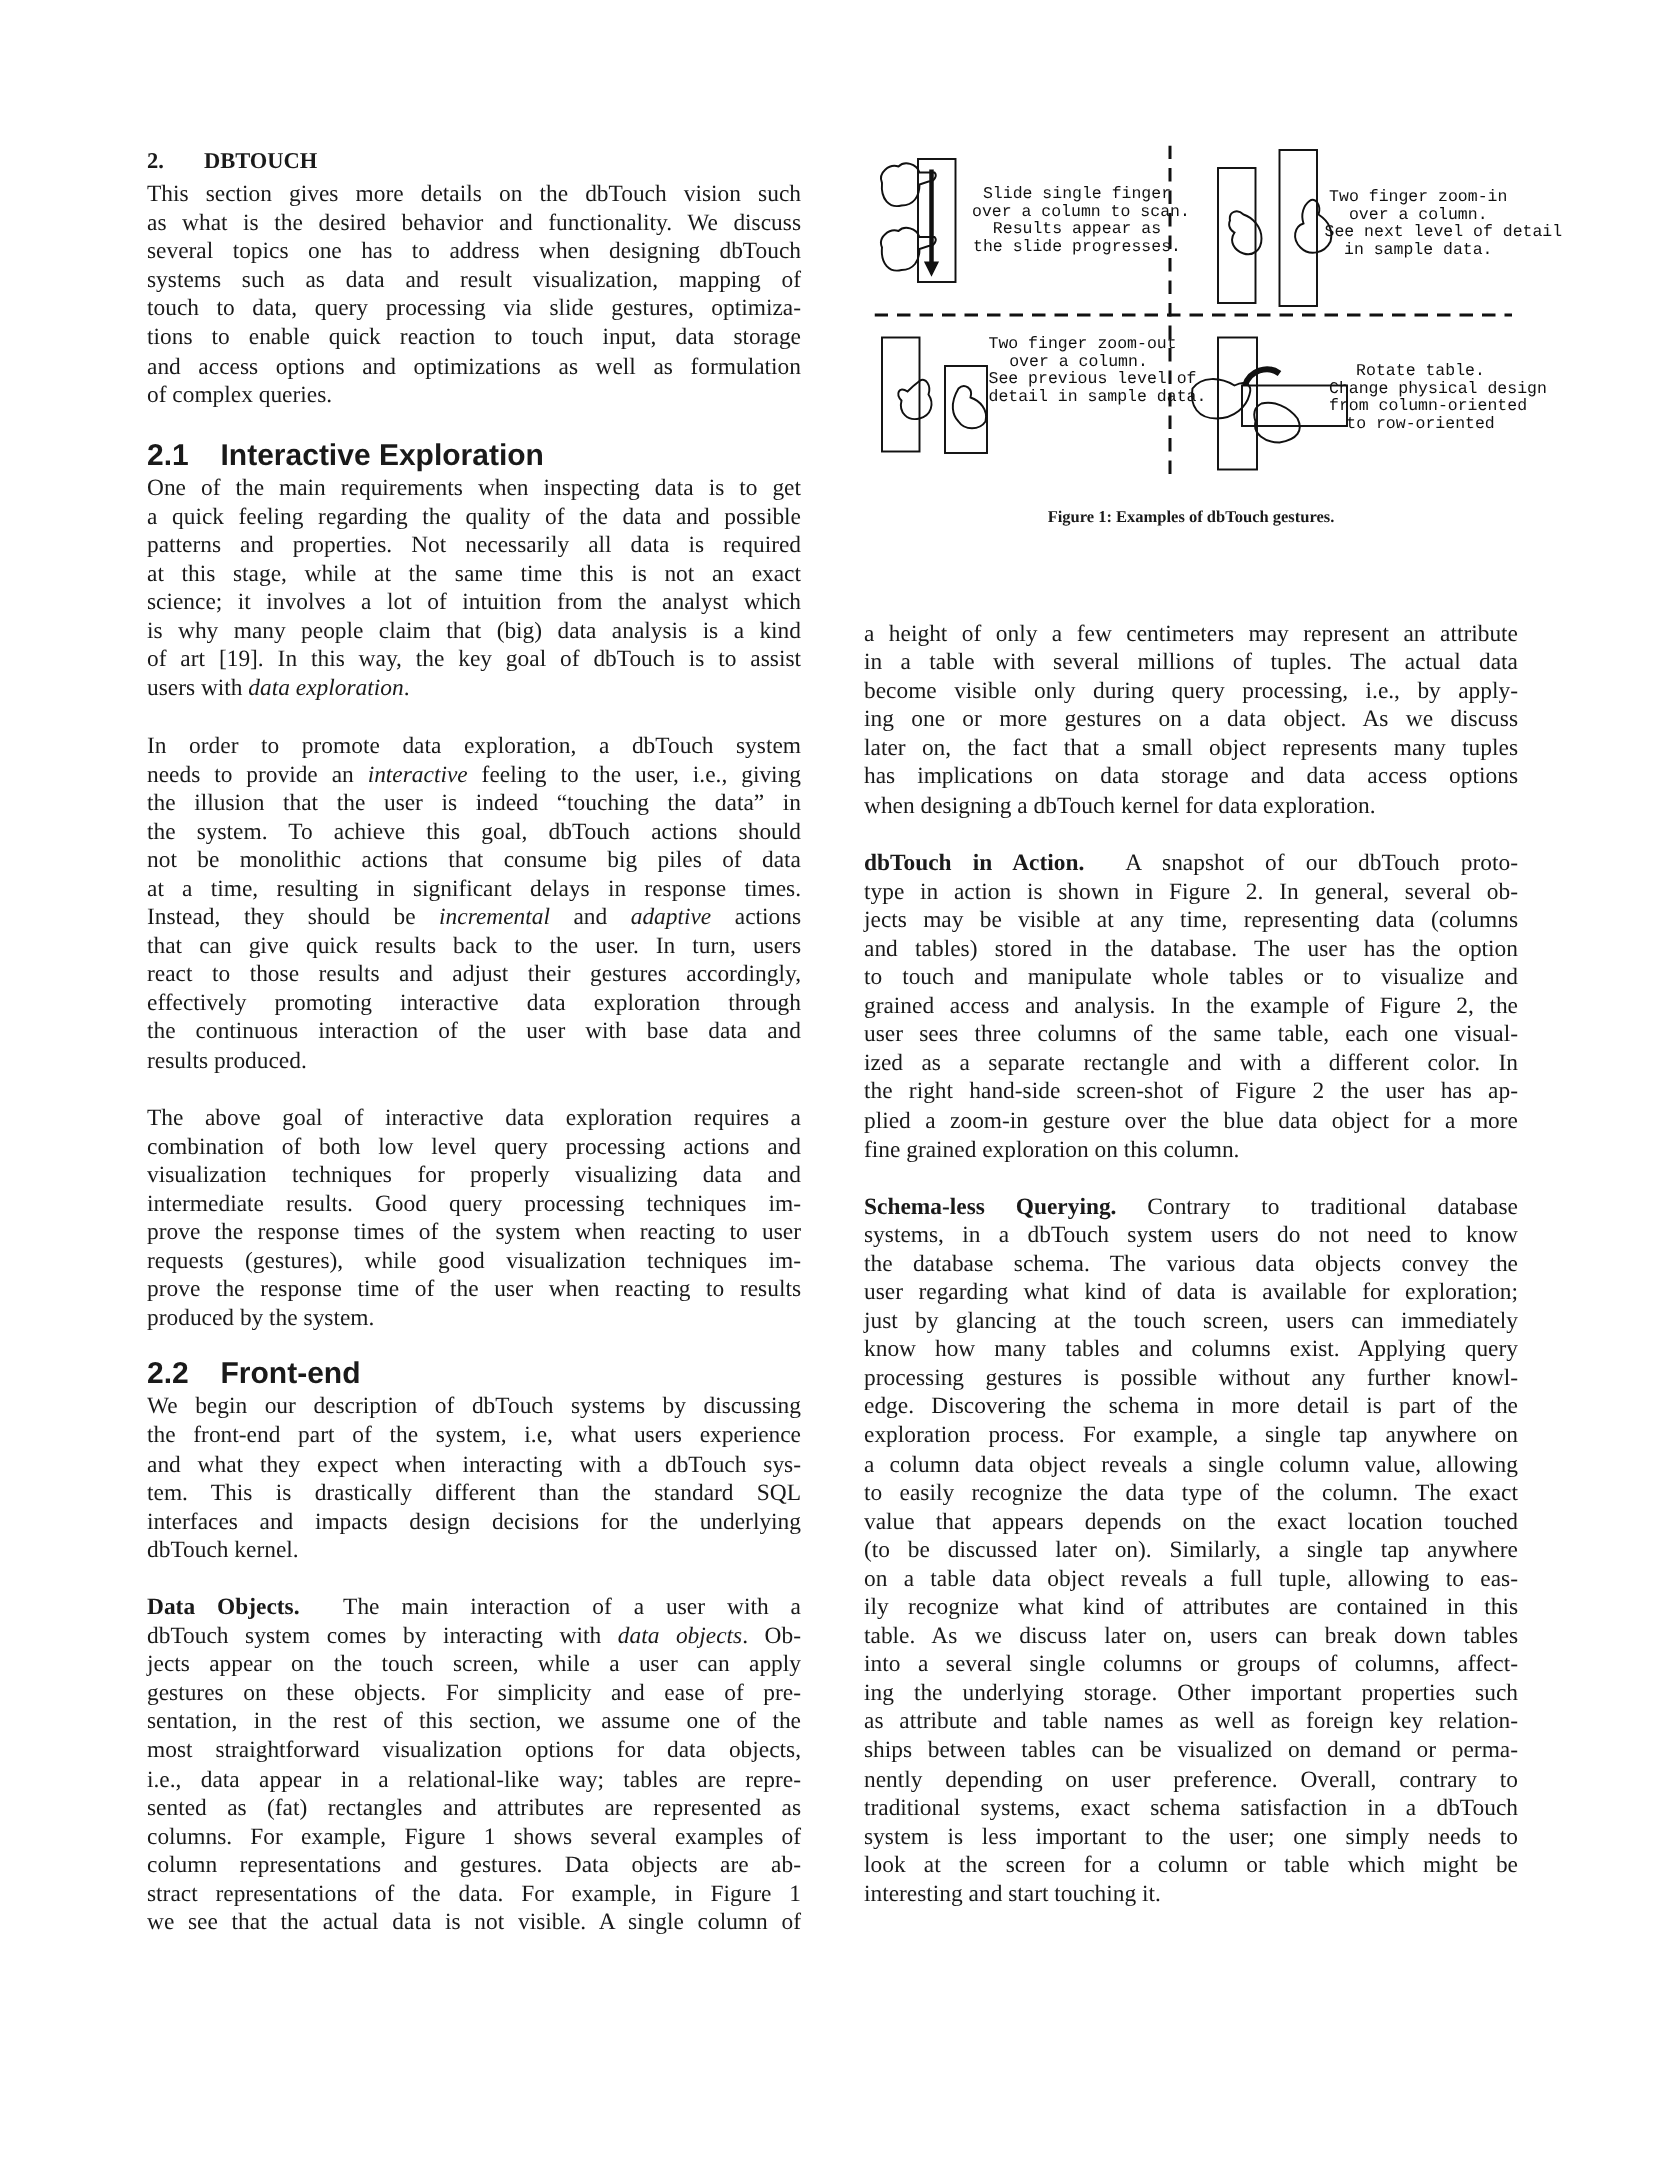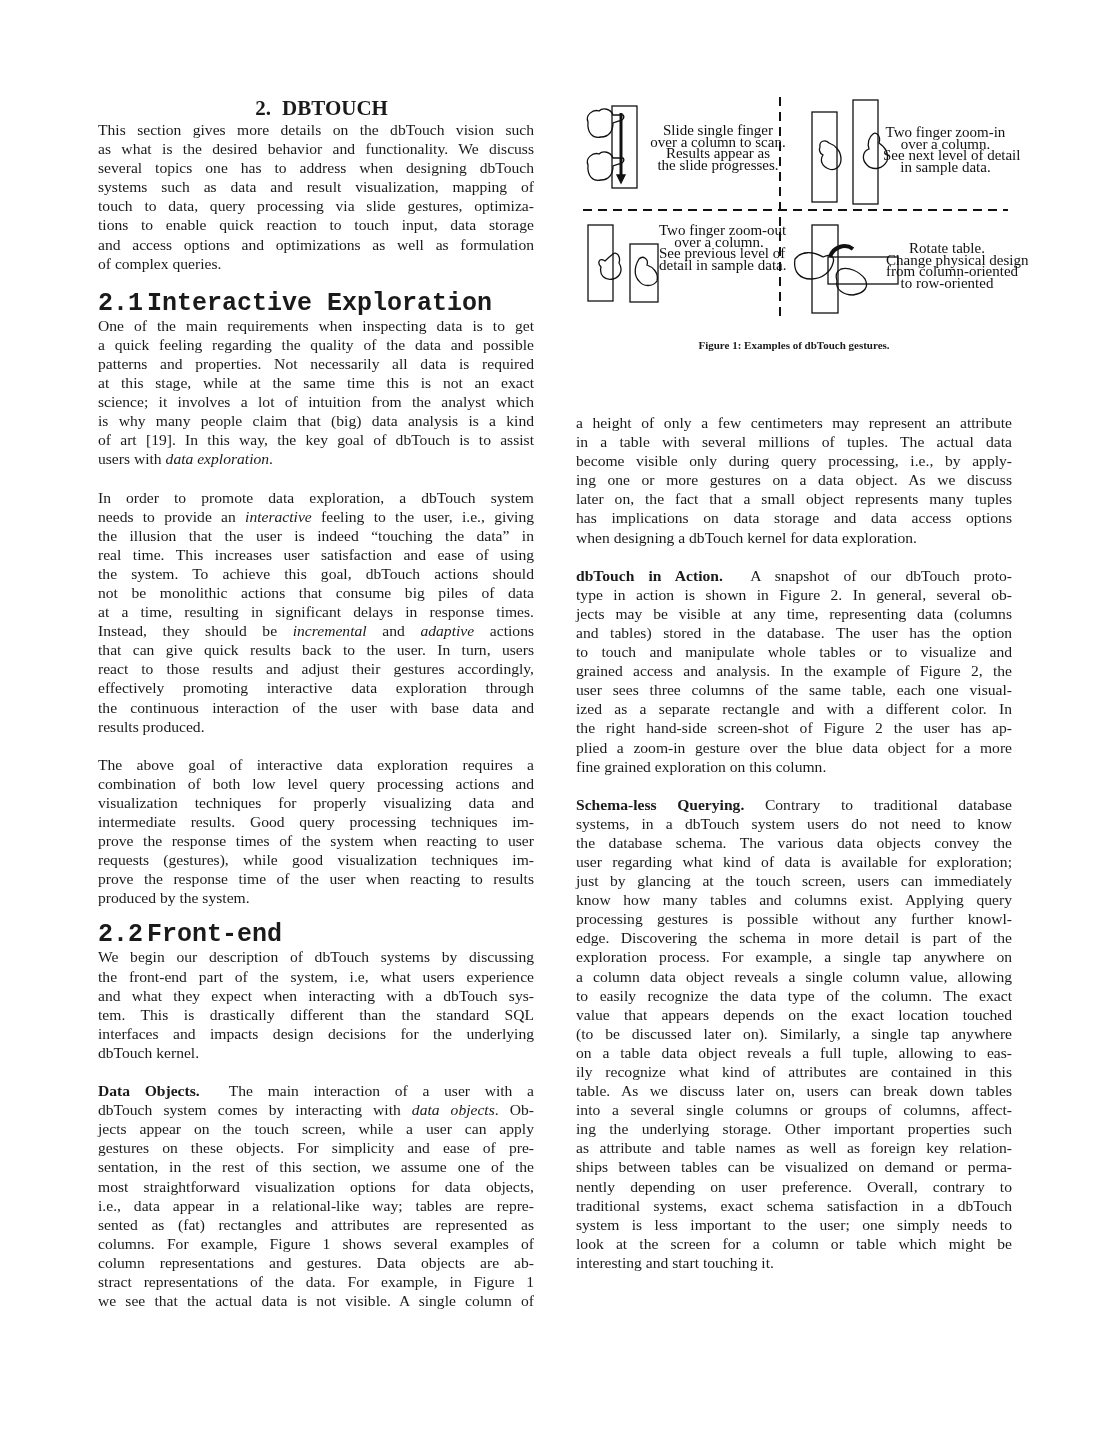--- a/index.html
+++ b/index.html
@@ -6,29 +6,29 @@
   body { width: 1113px; height: 1440px; position: relative; overflow: hidden; color: #1a1a1a;
          font-family: "DejaVu Serif", "Liberation Serif", serif; }
   .col { position: absolute; width: 436px; }
   #left-col { left: 98px; top: 96px; }
   #right-col { left: 576px; top: 413px; }
   .line { display: block; font-family: "Liberation Serif", serif; font-size: 15.6px; line-height: 19.1px;
           white-space: nowrap; text-align: justify; text-align-last: justify; height: 19.1px; overflow: visible; }
   .line.last { text-align-last: left; }
   .para { margin-bottom: 19px; }
   .para.noskip { margin-bottom: 0; }
-  h1.sec { margin: 0; font-family: "Liberation Serif", serif; font-weight: bold; font-size: 21px; line-height: 24px; text-align: center; }
-  h2.sub { margin: 0; font-family: Liberation Mono, monospace; font-weight: bold; font-size: 25px; line-height: 24px; }
+  h1.sec { margin: 0; font-family: "Liberation Serif", serif; font-weight: bold; font-size: 15px; line-height: 24px; }
+  h2.sub { margin: 0; font-family: Liberation Sans, sans-serif; font-weight: bold; font-size: 20px; line-height: 24px; }
   .secnum { display: inline-block; width: 38px; }
   .subnum { display: inline-block; width: 49px; }
   .rh { font-weight: bold; }
   .em { font-style: italic; }
   #figure { position: absolute; left: 583px; top: 97px; width: 425px; height: 220px; }
   #figure svg { position: absolute; left: 0; top: 0; }
-  .figtxt { position: absolute; font-family: Liberation Serif, serif; font-size: 15px; line-height: 11.6px;
+  .figtxt { position: absolute; font-family: Liberation Mono, monospace; font-size: 11px; line-height: 11.6px;
             text-align: center; color: #111; white-space: nowrap; }
   #fig-caption { position: absolute; left: 576px; top: 339px; width: 436px; text-align: center;
                  font-family: "Liberation Serif", serif; font-weight: bold; font-size: 11px; }
 </style>
 </head>
 <body>
 
 <div id="left-col" class="col">
   <h1 class="sec"><span class="secnum">2.</span><span>DBTOUCH</span></h1>
   <div class="para">
@@ -53,21 +53,20 @@
         <span class="line">is why many people claim that (big) data analysis is a kind</span>
         <span class="line">of art [19]. In this way, the key goal of dbTouch is to assist</span>
       </div>
     <span class="line last"><span>users with </span><span class="em">data exploration</span><span>.</span></span>
   </div>
   <div class="para">
     <span class="line">In order to promote data exploration, a dbTouch system</span>
     <span class="line"><span>needs to provide an </span><span class="em">interactive</span><span> feeling to the user, i.e., giving</span></span>
     <div>
         <span class="line">the illusion that the user is indeed “touching the data” in</span>
-        <span class="line">real time. This increases user satisfaction and ease of using</span>
         <span class="line">the system.  To achieve this goal, dbTouch actions should</span>
         <span class="line">not be monolithic actions that consume big piles of data</span>
         <span class="line">at a time, resulting in significant delays in response times.</span>
       </div>
     <span class="line"><span>Instead, they should be </span><span class="em">incremental</span><span> and </span><span class="em">adaptive</span><span> actions</span></span>
     <div>
         <span class="line">that can give quick results back to the user. In turn, users</span>
         <span class="line">react to those results and adjust their gestures accordingly,</span>
         <span class="line">effectively promoting interactive data exploration through</span>
         <span class="line">the continuous interaction of the user with base data and</span>

